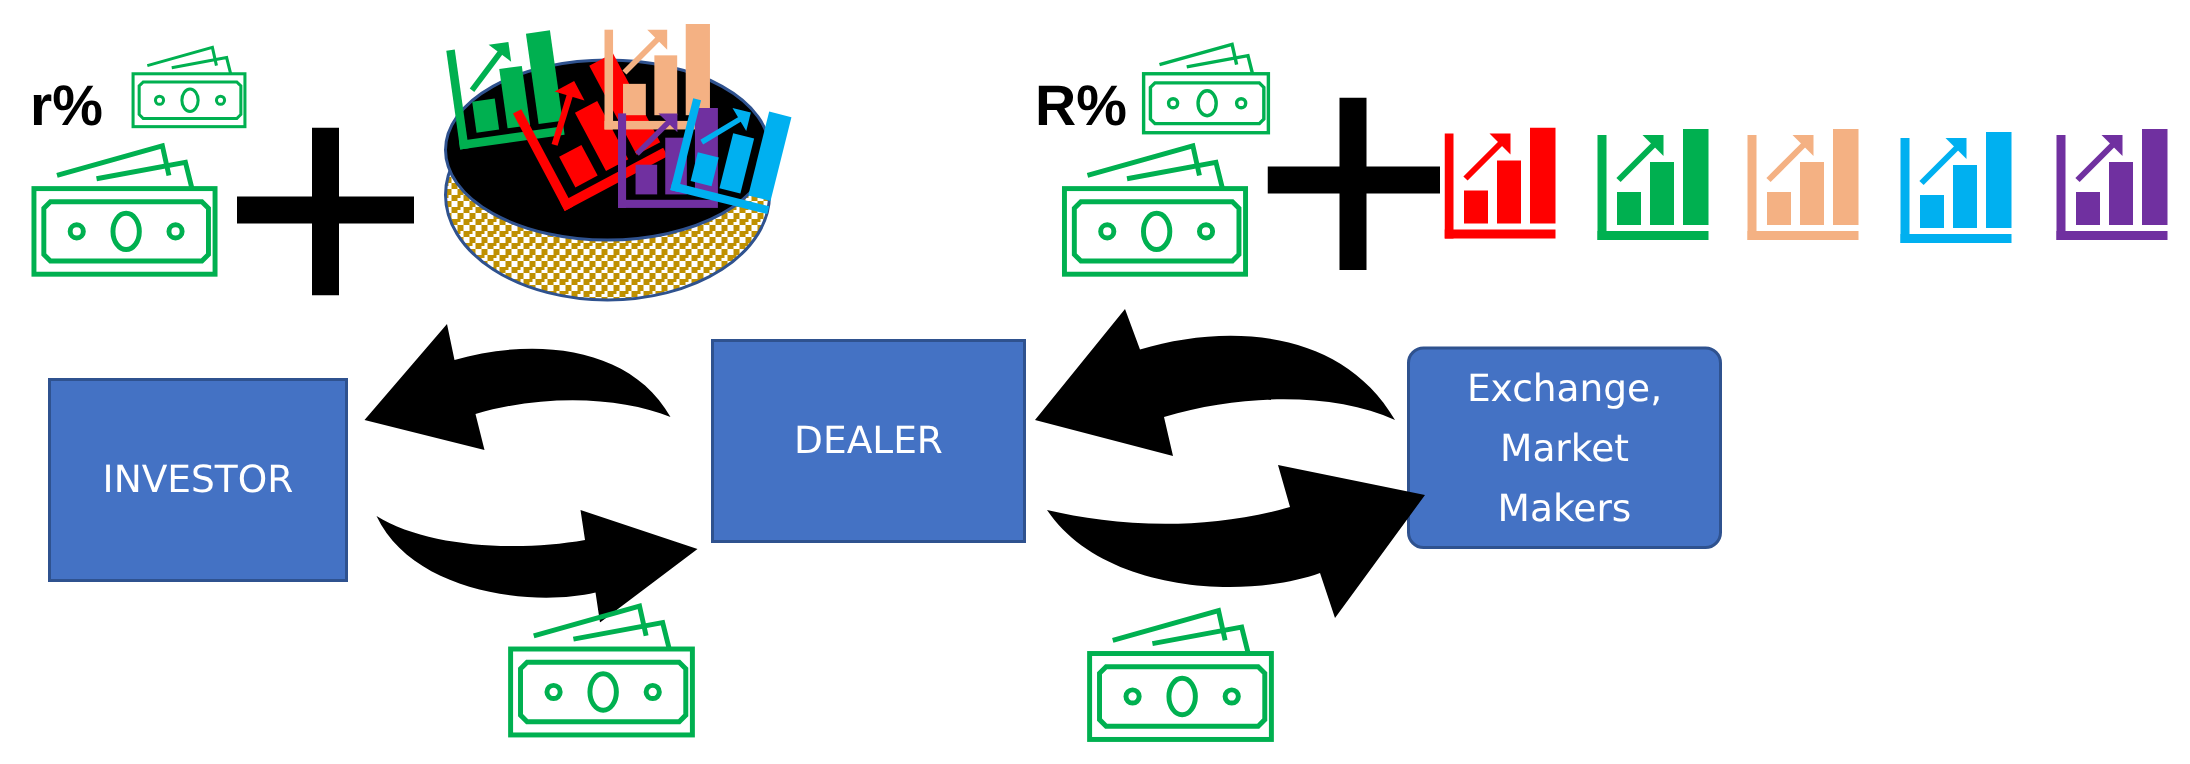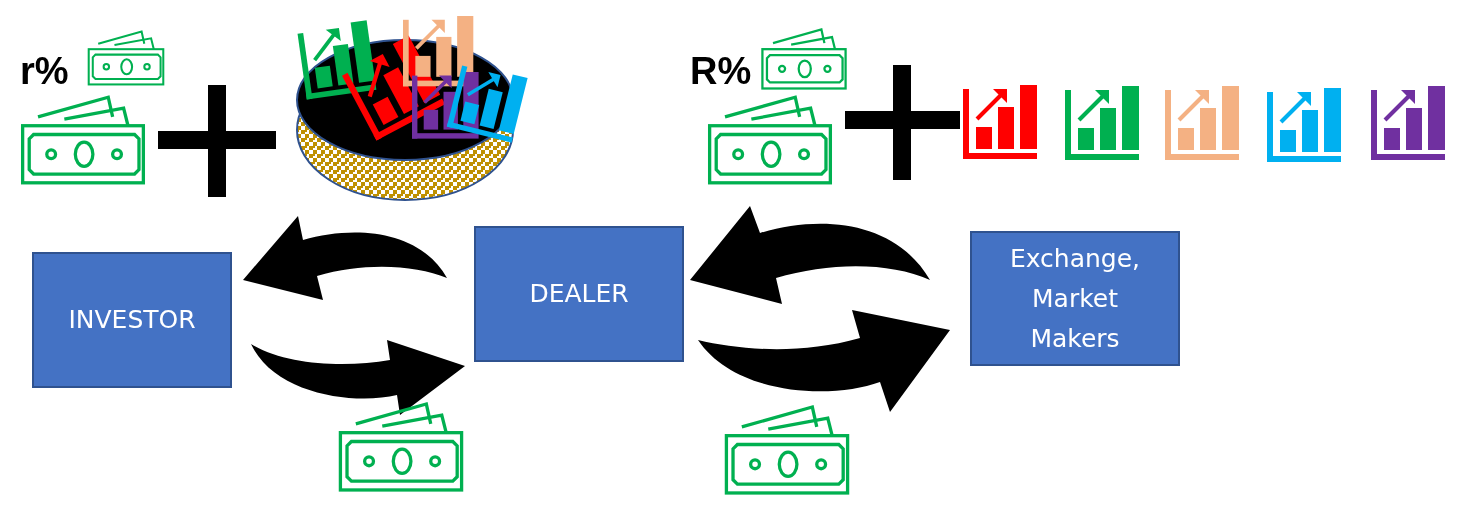--- a/index.html
+++ b/index.html
@@ -107,21 +107,21 @@
       <use href="#chart"></use>
     </g>
 </svg>
 
 <div class="node" style="left:32px;top:252px;width:200px;height:136px;">
   <span>INVESTOR</span>
 </div>
 <div class="node" style="left:474px;top:226px;width:210px;height:136px;">
   <span>DEALER</span>
 </div>
-<div class="node" style="left:970px;top:231px;width:210px;height:135px;">
+<div class="node" style="left:938px;top:231px;width:210px;height:135px;border-radius:11px;">
   <span>Exchange,
 Market
 Makers</span>
 </div>
 
 <svg class="abs" style="left:235px;top:210px;" width="240" height="205">
   <path d="M212,68 C185,20 120,15 68,30 L63,6 L8,70 L88,90 L82,66 C130,52 180,55 212,68 Z" fill="#000"></path>
   <path d="M16,134 C40,185 120,195 162,185 L165,205 L230,156 L152,130 L155,150 C110,158 50,155 16,134 Z" fill="#000"></path>
 </svg>
 

